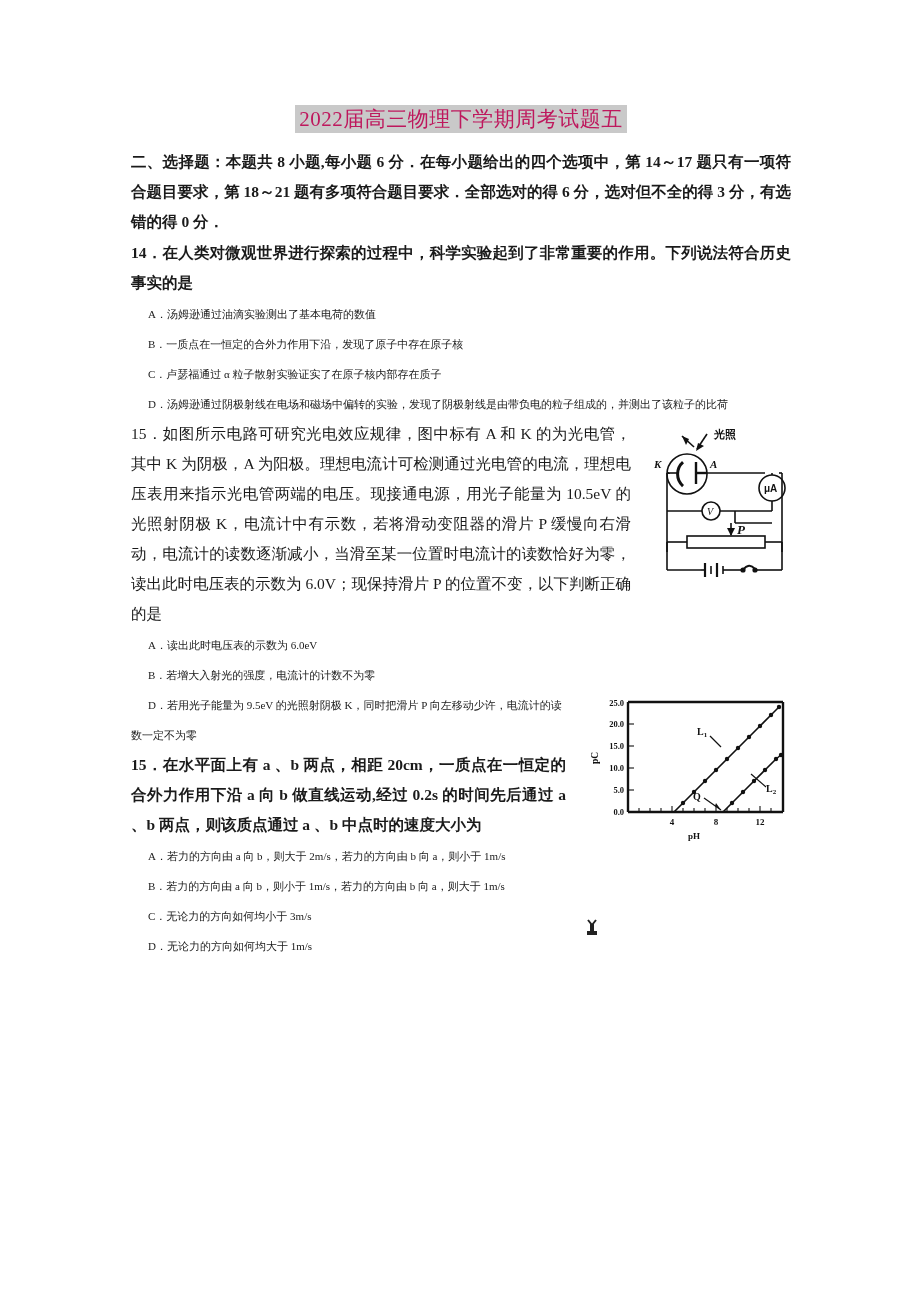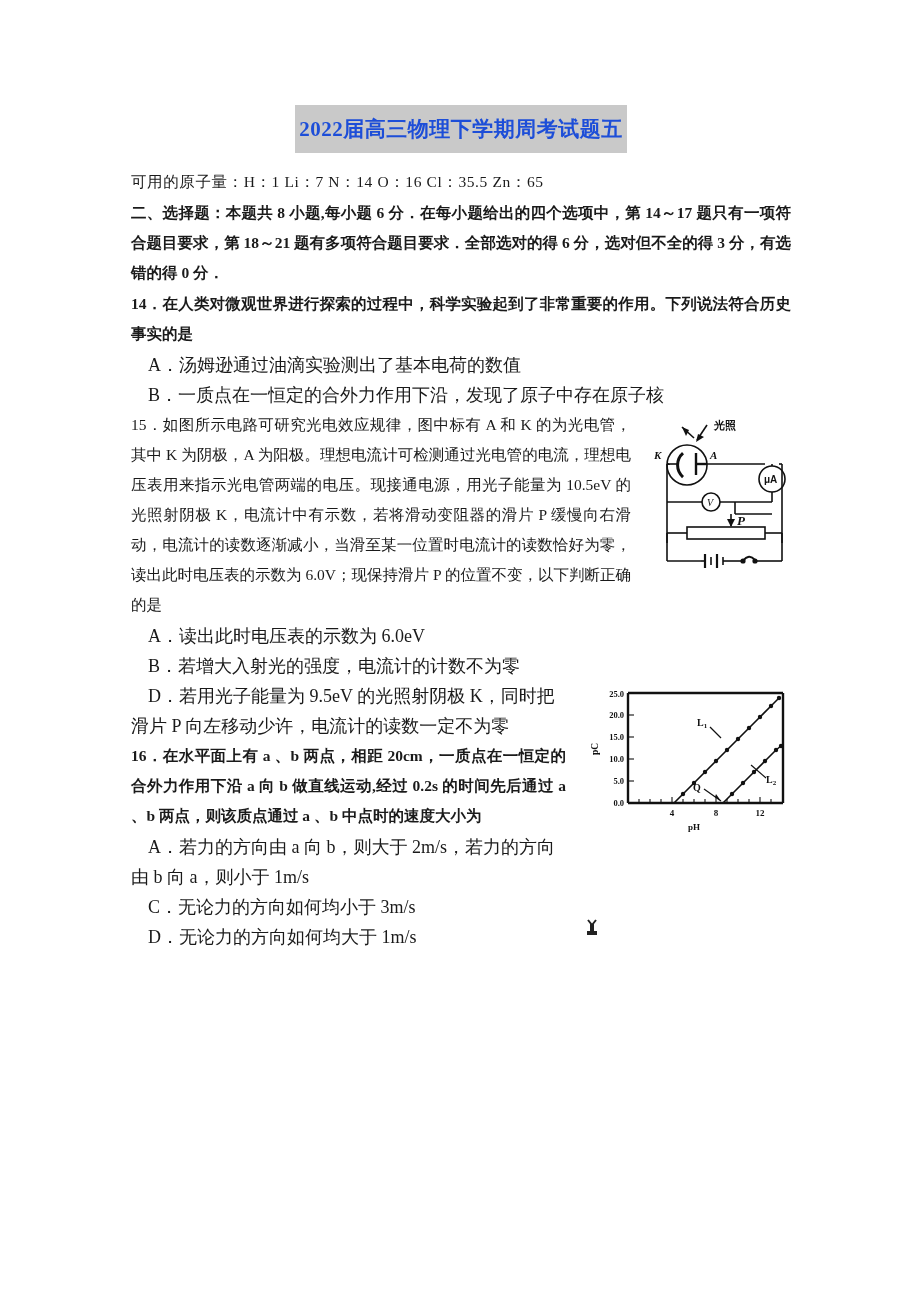--- a/index.html
+++ b/index.html
@@ -28,26 +28,26 @@
     width: 660px;
   }
 
   
   .title-row {
     text-align: center;
     margin: 0 0 14px 0;
   }
   .doc-title {
     display: inline-block;
-    color: #1d4ed8;
+    color: #be185d;
     background: #c9c9c9;
     font-size: 21px;
-    font-weight: bold;
+    font-weight: normal;
     letter-spacing: 0.5px;
-    padding: 10px 4px;
+    padding: 0 4px;
     line-height: 1.35;
   }
 
   
   p.line {
     margin: 0 0 1px 0;
     font-size: 15.5px;
     line-height: 30px;
     text-align: justify;
     text-justify: inter-ideograph;
@@ -61,21 +61,21 @@
     font-weight: bold;
     margin-bottom: 2px;
   }
   .q {
     margin-top: 9px;
     font-weight: bold;
   }
   .opt {
     text-indent: 17px;
     margin: 0;
-    font-size: 18px;
+    font-size: 11px;
     line-height: 30px;
   }
 
   
   .fig-circuit {
     float: right;
     width: 152px;
     height: 158px;
     margin: 3px 0 2px 8px;
     shape-outside: inset(0);
@@ -100,28 +100,29 @@
 </head>
 <body>
 
 <div class="page">
   <div class="content">
 
     <div class="title-row">
       <span class="doc-title">2022届高三物理下学期周考试题五</span>
     </div>
 
-    <p class="line atomic">可用的原子量：H：1  Li：7    N：14    O：16  Cl：35.5  Zn：65</p>
 
 
     <p class="line sec-head">二、选择题：本题共 8 小题,每小题 6 分．在每小题给出的四个选项中，第 14～17 题只有一项符合题目要求，第 18～21 题有多项符合题目要求．全部选对的得 6 分，选对但不全的得 3 分，有选错的得 0 分．</p>
 
     <p class="line q">14．在人类对微观世界进行探索的过程中，科学实验起到了非常重要的作用。下列说法符合历史事实的是</p>
     <p class="opt">A．汤姆逊通过油滴实验测出了基本电荷的数值</p>
     <p class="opt">B．一质点在一恒定的合外力作用下沿，发现了原子中存在原子核</p>
+    <p class="opt">C．卢瑟福通过 α 粒子散射实验证实了在原子核内部存在质子</p>
+    <p class="opt">D．汤姆逊通过阴极射线在电场和磁场中偏转的实验，发现了阴极射线是由带负电的粒子组成的，并测出了该粒子的比荷</p>
 
     <div class="clearfix">
       <div class="fig-circuit">
         <svg width="152" height="158" viewBox="0 0 152 158">
           <g stroke="#111" stroke-width="1.6" fill="none">
 
             <line x1="43" y1="14" x2="55" y2="25"></line>
             <polygon points="43,14 50,17 47,23" fill="#111" stroke="none"></polygon>
             <line x1="68" y1="12" x2="58" y2="27"></line>
             <polygon points="57,29 59,21 65,24" fill="#111" stroke="none"></polygon>
@@ -278,23 +279,24 @@
           <polygon points="145,116 139,112 140,109" fill="#111"></polygon>
           <g font-size="10" font-family="'Liberation Serif',serif" font-weight="bold" fill="#111">
             <text x="121" y="41">L<tspan font-size="7" dy="2">1</tspan></text>
             <text x="190" y="98">L<tspan font-size="7" dy="2">2</tspan></text>
             <text x="117" y="106">Q</text>
           </g>
         </svg>
       </div>
       <p class="opt">D．若用光子能量为 9.5eV 的光照射阴极 K，同时把滑片 P 向左移动少许，电流计的读数一定不为零</p>
 
-      <p class="line q">16．在水平面上有 a 、b 两点，相距 20cm，一质点在一恒定的合外力作用下沿 a 向 b 做直线运动,经过 0.2s 的时间先后通过 a 、b 两点，则该质点通过 a 、b 中点时的速度大小为</p>
+      <p class="line q">15．在水平面上有 a 、b 两点，相距 20cm，一质点在一恒定的合外力作用下沿 a 向 b 做直线运动,经过 0.2s 的时间先后通过 a 、b 两点，则该质点通过 a 、b 中点时的速度大小为</p>
       <p class="opt">A．若力的方向由 a 向 b，则大于 2m/s，若力的方向由 b 向 a，则小于 1m/s</p>
     </div>
+    <p class="opt">B．若力的方向由 a 向 b，则小于 1m/s，若力的方向由 b 向 a，则大于 1m/s</p>
     <p class="opt">C．无论力的方向如何均小于 3m/s</p>
     <p class="opt">D．无论力的方向如何均大于 1m/s</p>
 
   </div>
 
   <div class="tiny-icon">
     <svg width="14" height="20" viewBox="0 0 14 20">
       <path d="M3 2 L7 7 L11 2" stroke="#222" stroke-width="2" fill="none"></path>
       <rect x="5" y="6" width="4" height="7" fill="#222"></rect>
       <rect x="2" y="13" width="10" height="4" fill="#222"></rect>

